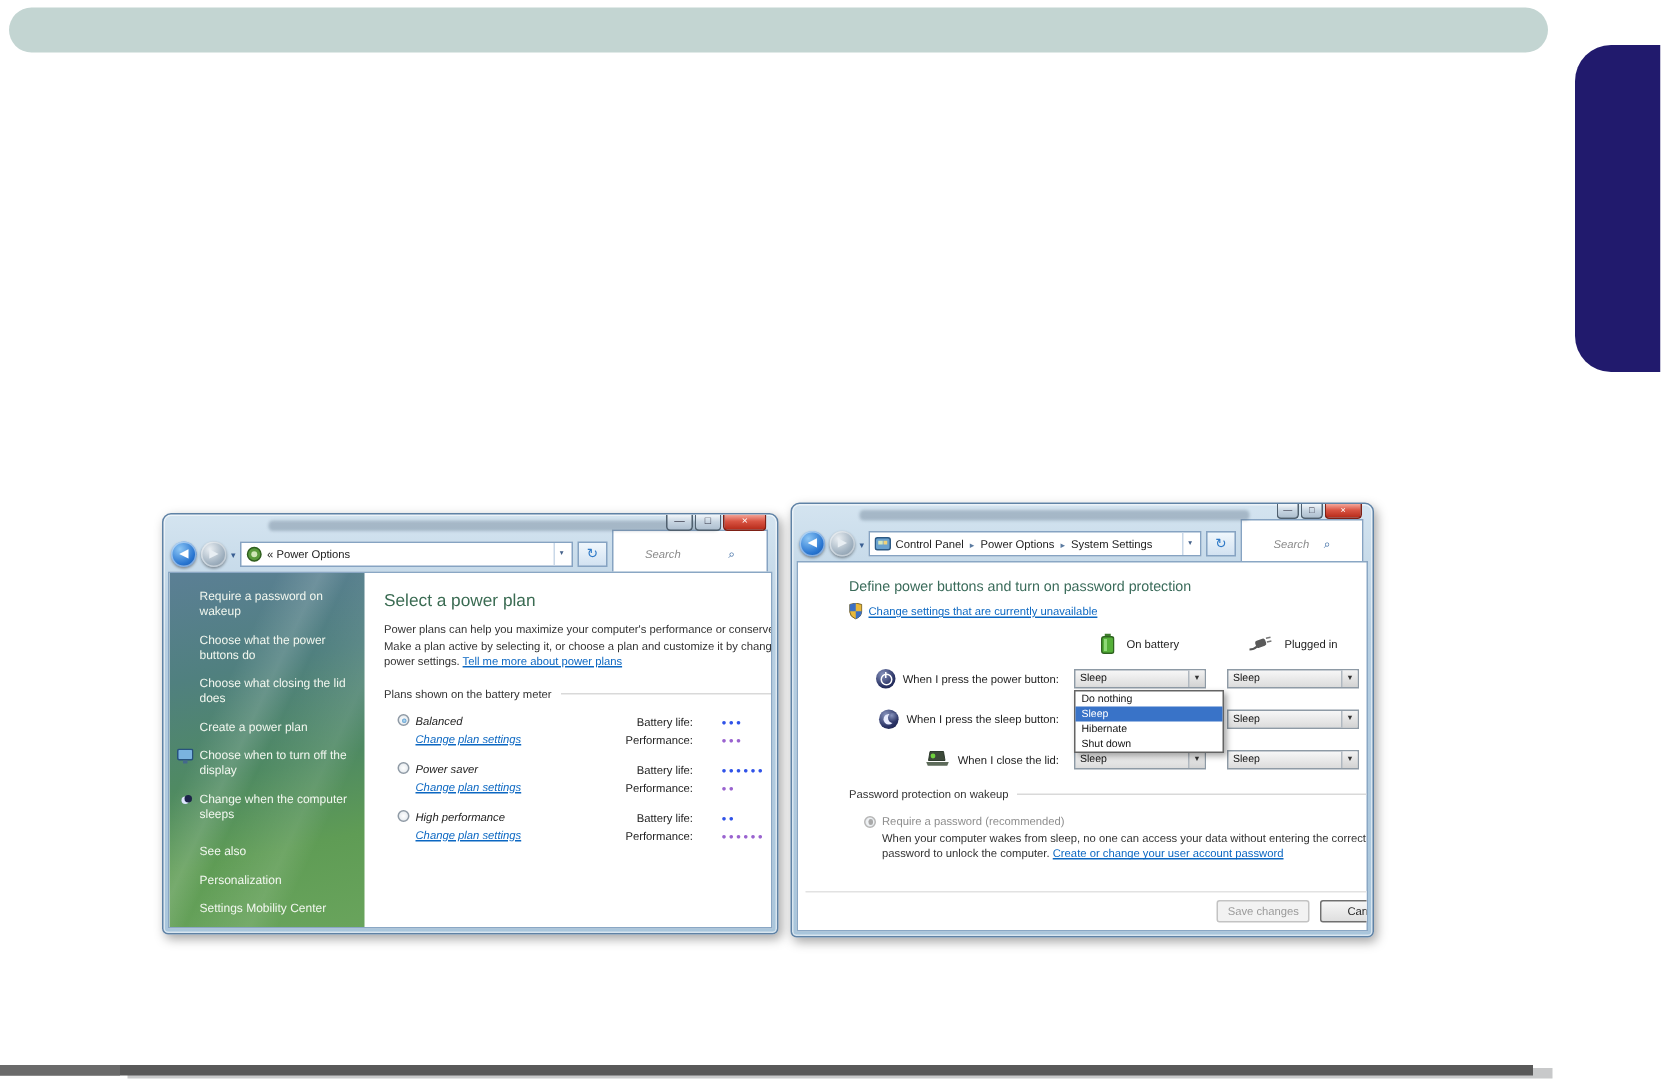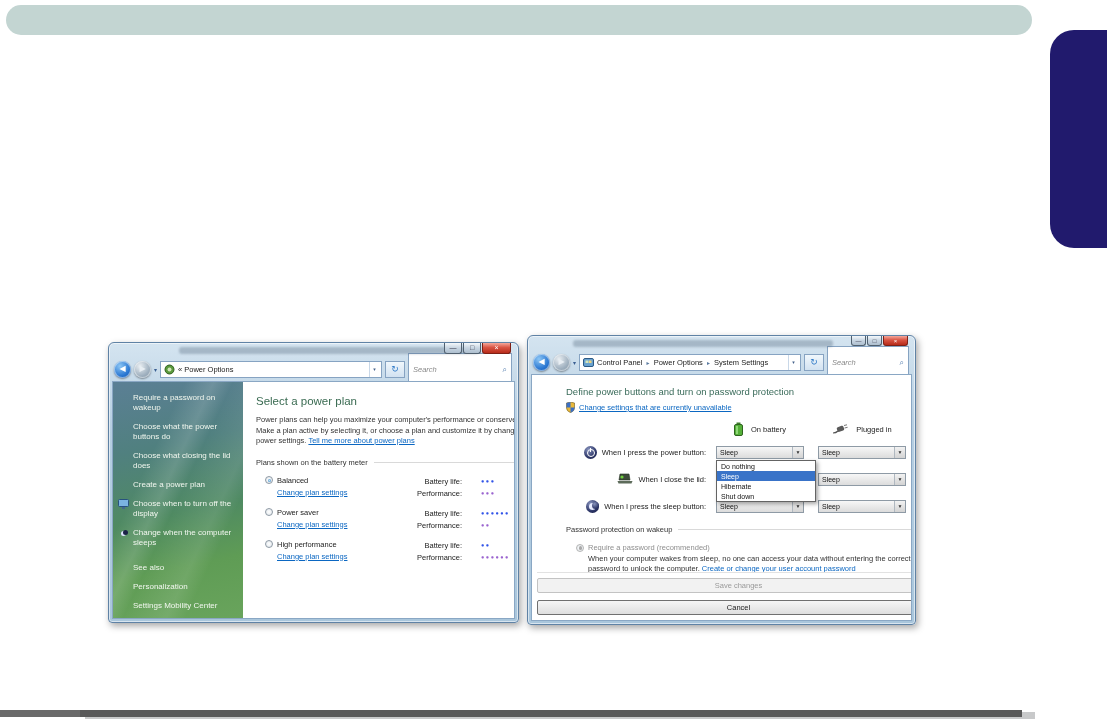--- a/index.html
+++ b/index.html
@@ -43,21 +43,21 @@
   .addr-chevron { font-size:6px; color:#3a5f92; flex:0 0 auto; }
   .addr-field { flex:1 1 auto; height:17px; background:#fff; border:1px solid #86a3c2;
     display:flex; align-items:center; gap:3px; font-size:7.5px; color:#222; padding:0 2px 0 3px; }
   .addr-text { flex:1 1 auto; white-space:nowrap; overflow:hidden; }
   .crumb-sep { color:#5a7aa0; font-size:6px; padding:0 2px; }
   .field-arrow { flex:0 0 auto; width:10px; text-align:center; font-size:5px; color:#44618a;
     border-left:1px solid #c9d8e8; align-self:stretch; line-height:15px; }
   .addr-refresh { flex:0 0 auto; width:20px; height:17px; border:1px solid #86a3c2;
     background:linear-gradient(#f0f7fc,#d2e2f1); color:#2e79c7; font-size:9px; line-height:15px; text-align:center; }
   .search-box { flex:0 0 auto; height:34px; background:#fff; border:1px solid #86a3c2;
-    display:flex; align-items:center; justify-content:space-between; padding:0 4px;
+    display:flex; align-items:center; justify-content:space-between; padding:0 21px;
     font-size:7.5px; font-style:italic; color:#8a8a8a; }
   .win-left  .search-box { width:104px; }
   .win-right .search-box { width:82px; }
   .mag { color:#3f6ea5; font-style:normal; font-size:8px; }
 
   .win-body { position:absolute; left:3px; right:3px; bottom:3px; top:38px; background:#fff;
     display:flex; overflow:hidden; border:1px solid #8aa7c4; }
 
   
   .sidebar { width:130px; flex:0 0 auto; position:relative; color:#f2f7ef;
@@ -70,21 +70,21 @@
   .see-also { font-weight:normal; margin:15px 0 9px; }
 
   .lw-content { flex:1 1 auto; position:relative; padding:9px 10px 12px 13px; }
   .page-title { font-size:11.5px; font-weight:normal; color:#3a6b52; margin:4px 0 8px; }
   .intro { font-size:7.5px; color:#333; width:298px; line-height:1.4; }
   a.lnk { color:#0b67c2; text-decoration:underline; cursor:pointer; }
   .section-row { display:flex; align-items:center; gap:6px; margin:11px 0 9px; font-size:7.5px; color:#333; }
   .section-row .rule { flex:1; height:1px; background:#d9d9d9; }
 
   .plan { display:flex; margin-bottom:8px; }
-  .plan-left { width:152px; padding-left:9px; flex:0 0 auto; }
+  .plan-left { width:152px; padding-left:9px; flex:0 0 auto;font-style:italic; }
   .plan-head { display:flex; align-items:center; gap:4px; font-size:7.5px; color:#222; }
   .rb { width:8px; height:8px; border-radius:50%; border:1px solid #8f9aa5; flex:0 0 auto;
     background:radial-gradient(#ffffff,#dfe5ea); position:relative; }
   .rb.sel::after { content:""; position:absolute; left:1.5px; top:1.5px; width:3.5px; height:3.5px;
     border-radius:50%; background:radial-gradient(#bfe4f5,#2f7bc0); }
   .rb.gray { border-color:#b5b5b5; }
   .rb.gray.sel::after { background:#a9a9a9; }
   .plan-link { display:block; font-size:7.5px; margin:3px 0 0 12px; }
   .plan-right { font-size:7.5px; color:#222; line-height:1.6; }
   .metric-label { display:inline-block; min-width:54px; text-align:right; margin-right:19px; }
@@ -109,21 +109,21 @@
   .sel-arrow { position:absolute; right:0; top:0; bottom:0; width:11px; border-left:1px solid #b0b8c0;
     background:linear-gradient(#f2f2f2,#d3d3d3); text-align:center; font-size:5px; line-height:11px; color:#333; }
   .open-list { position:absolute; left:150px; top:40px; width:100px; background:#fff;
     border:1px solid #646464; box-shadow:2px 2px 4px rgba(0,0,0,.35); z-index:6; font-size:7px; color:#111; }
   .open-item { padding:1.5px 4px; cursor:pointer; }
   .open-item.hl { background:#3973c8; color:#fff; }
   .pw-radio-block { margin:6px 0 0 10px; }
   .pw-head { display:flex; align-items:center; gap:4px; color:#8e8e8e; }
   .pw-desc { margin:2px 0 6px 12px; width:352px; line-height:1.35; color:#333; }
   .dialog-footer { position:absolute; left:5px; right:5px; bottom:5px; border-top:1px solid #e2e2e2;
-    padding:5px 3px 0 0; display:flex; justify-content:flex-end; gap:7px; background:#fff;flex-direction:column; }
+    padding:5px 3px 0 0; display:flex; justify-content:flex-end; gap:7px; background:#fff; }
   .btn { min-width:60px; height:15px; font-size:7.5px; line-height:13px; text-align:center;
     border:1px solid #707070; border-radius:2px; background:linear-gradient(#f6f6f6,#dfdfdf);
     color:#222; padding:0 6px; }
   .btn.disabled { border-color:#c3c3c3; background:#f2f2f2; color:#9a9a9a; }
 
   
   .sphere { width:13px; height:13px; border-radius:50%; position:relative; flex:0 0 auto;
     background:radial-gradient(circle at 35% 28%, #8793bd, #2a3365 62%, #141a3e); }
   .sphere.power::before { content:""; position:absolute; left:3px; top:3.5px; width:6px; height:6px;
     border:1px solid #fff; border-radius:50%; }
@@ -336,54 +336,54 @@
           </div>
           <div class="colgap"></div>
           <div class="select">
             <span>Sleep</span>
             <span class="sel-arrow">▼</span>
           </div>
         </div>
 
         <div class="srow">
           <div class="lblzone">
+            <span class="sphere moon"></span>
+            <span>When I press the sleep button:</span>
+          </div>
+          <div class="select">
+            <span>Sleep</span>
+            <span class="sel-arrow">▼</span>
+          </div>
+          <div class="colgap"></div>
+          <div class="select">
+            <span>Sleep</span>
+            <span class="sel-arrow">▼</span>
+          </div>
+        </div>
+
+        <div class="srow">
+          <div class="lblzone">
             <svg width="16" height="12">
                 <path d="M3,1 L12,1 L13,7 L2,7 Z" fill="#3d4a3a" stroke="#233022" stroke-width="0.6"></path>
                 <path d="M0.5,8 L15.5,8 L14.5,10.5 L1.5,10.5 Z" fill="#5d6b5a"></path>
                 <circle cx="5" cy="4" r="1.6" fill="#6fd13e"></circle>
               </svg>
             <span>When I close the lid:</span>
           </div>
           <div class="select">
             <span>Sleep</span>
             <span class="sel-arrow">▼</span>
           </div>
           <div class="colgap"></div>
           <div class="select">
             <span>Sleep</span>
             <span class="sel-arrow">▼</span>
           </div>
         </div>
 
-        <div class="srow">
-          <div class="lblzone">
-            <span class="sphere moon"></span>
-            <span>When I press the sleep button:</span>
-          </div>
-          <div class="select">
-            <span>Sleep</span>
-            <span class="sel-arrow">▼</span>
-          </div>
-          <div class="colgap"></div>
-          <div class="select">
-            <span>Sleep</span>
-            <span class="sel-arrow">▼</span>
-          </div>
-        </div>
-
         <div class="open-list">
           <div class="open-item">Do nothing</div>
           <div class="open-item hl">Sleep</div>
           <div class="open-item">Hibernate</div>
           <div class="open-item">Shut down</div>
         </div>
       </div>
 
       <div class="section-row" style="margin-top:2px;">
         <span>Password protection on wakeup</span>

